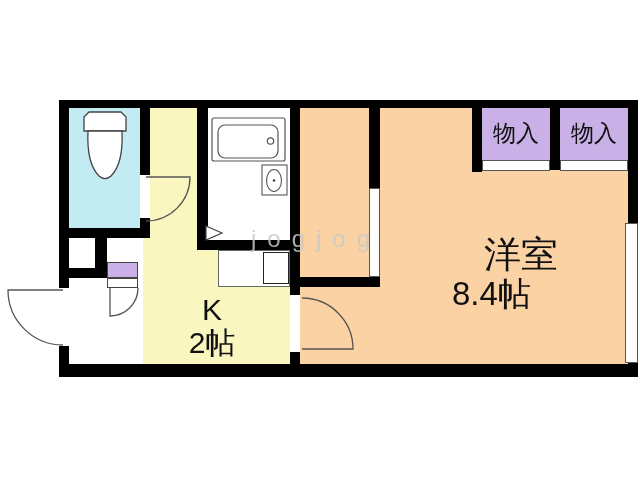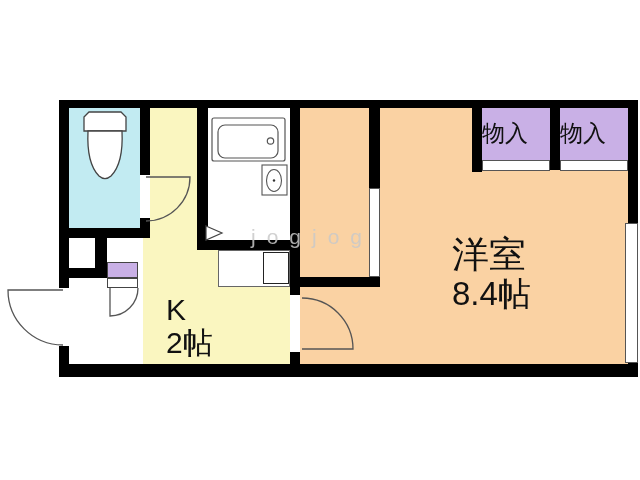--- a/index.html
+++ b/index.html
@@ -5,22 +5,22 @@
   html,body{margin:0;padding:0;background:#fff;}
   #stage{position:relative;width:640px;height:480px;background:#ffffff;overflow:hidden;
          font-family:"Liberation Sans","DejaVu Sans",sans-serif;color:#111;}
   .abs{position:absolute;box-sizing:border-box;}
   .fill{z-index:1;}
   .wall{background:#000;z-index:10;}
   .gapstrip{background:#fff;border:1px solid #555;z-index:10;}
   .furn{background:#fff;z-index:6;}
   svg.overlay{position:absolute;left:0;top:0;z-index:15;}
   .lbl{z-index:20;line-height:1;white-space:nowrap;}
-  .lbl.center{text-align:left;}
-  #watermark{z-index:30;font-size:21px;letter-spacing:11px;opacity:.85;}
+  .lbl.center{text-align:center;}
+  #watermark{z-index:30;font-size:24px;letter-spacing:11px;opacity:.85;}
 </style>
 </head>
 <body>
 
 <div id="stage">
 
   <div class="abs fill" style="left: 69px; top: 108px; width: 71px; height: 120px; background-color: rgb(194, 235, 242);"></div>
   <div class="abs fill" style="left: 150px; top: 108px; width: 47px; height: 132px; background-color: rgb(250, 246, 192);"></div>
   <div class="abs fill" style="left: 143px; top: 238px; width: 147px; height: 126px; background-color: rgb(250, 246, 192);"></div>
   <div class="abs fill" style="left:208px;top:108px;width:82px;height:132px;background:#fff;"></div>
@@ -86,21 +86,21 @@
       <path d="M63,290 L8,290 A55,55 0 0 0 63,345"></path>
       <path d="M302,349 L353,349 A51,51 0 0 0 302,298"></path>
       <path d="M110,288 L110,316 A28,28 0 0 0 138,288"></path>
     </g>
   </svg>
 
   <div class="abs lbl center" style="left:482px;top:122px;width:68px;font-size:23px;">物入</div>
   <div class="abs lbl center" style="left:560px;top:122px;width:68px;font-size:23px;">物入</div>
 
   <div class="abs lbl" style="left:452px;top:235px;">
-    <span style="display:block;font-size:37px;line-height:40px;">洋室</span>
+    <span style="display:block;font-size:37px;line-height:40px;margin-left:32px;">洋室</span>
     <span style="display:block;font-size:33px;line-height:38px;">8.4帖</span>
   </div>
 
   <div class="abs lbl center" style="left:166px;top:293px;width:92px;">
     <span style="display:block;font-size:30px;line-height:33px;">K</span>
     <span style="display:block;font-size:30px;line-height:33px;">2帖</span>
   </div>
 
 
   <div id="watermark" class="abs" style="left: 251px; top: 225px; color: rgb(201, 201, 201);">jogjog</div>

